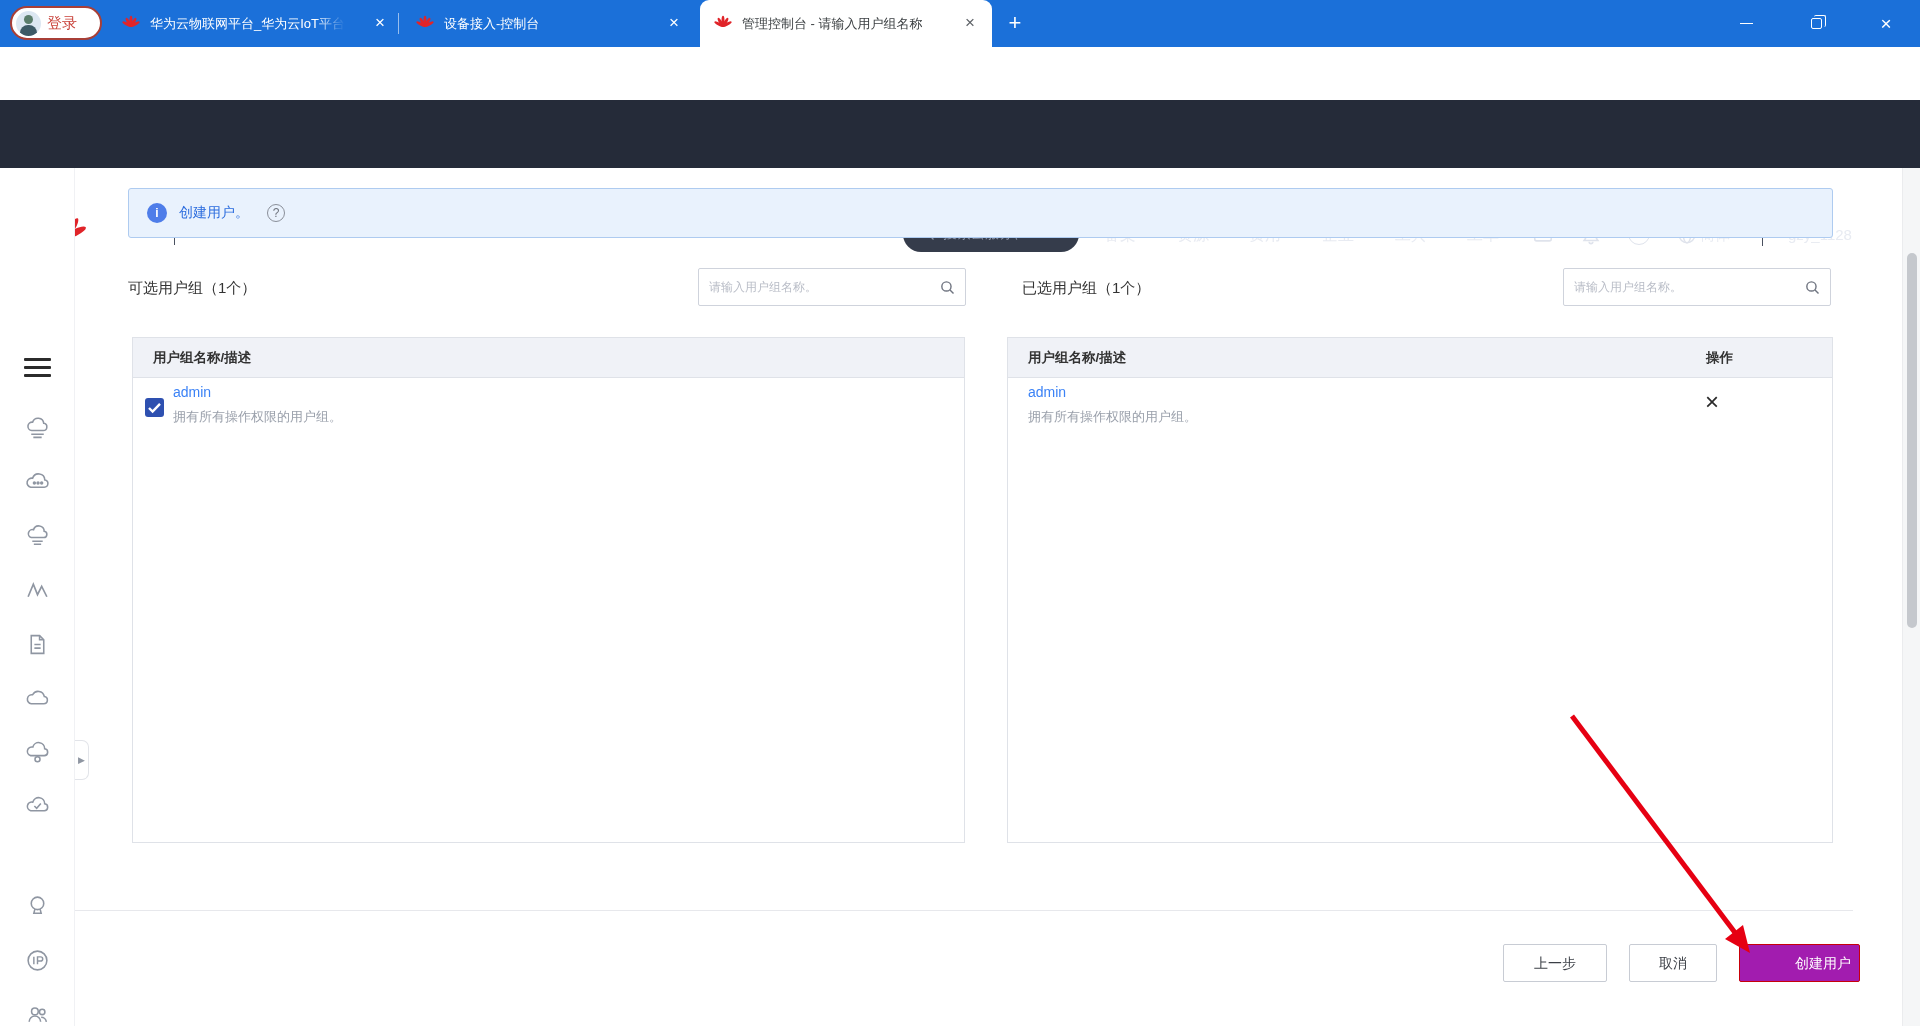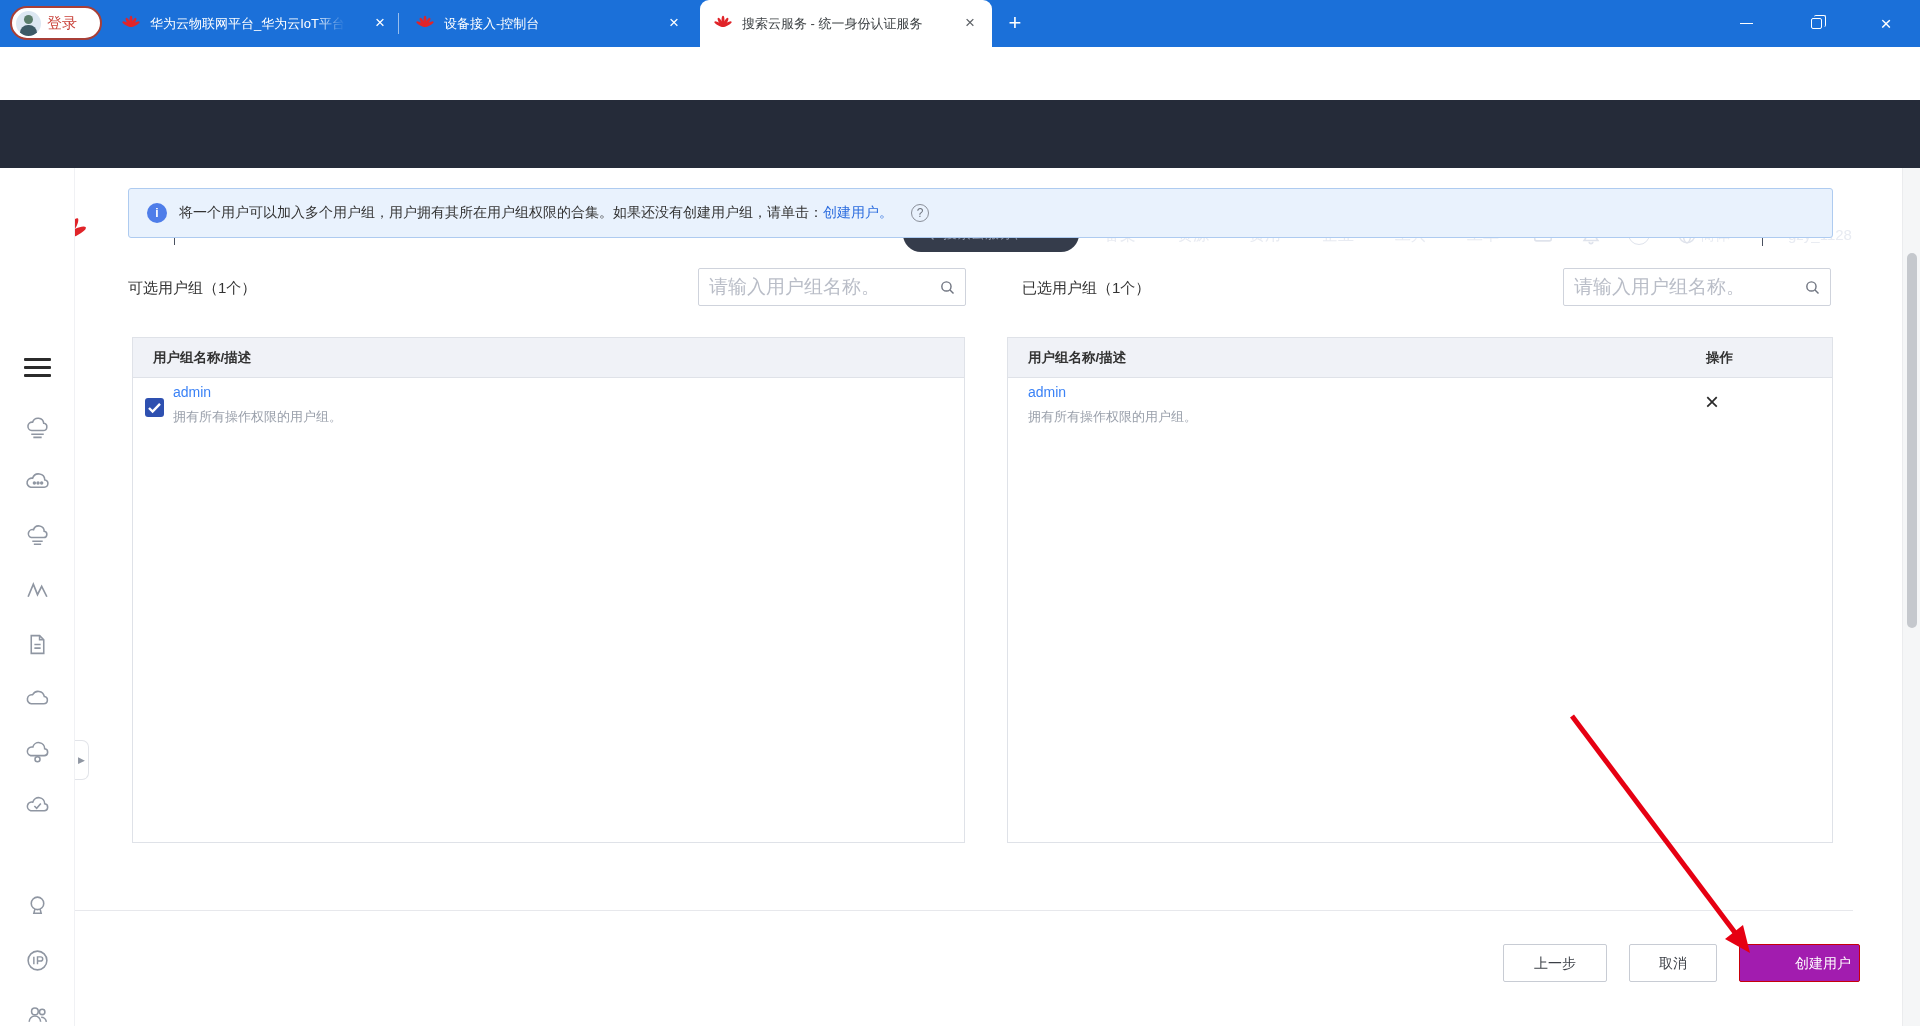--- a/index.html
+++ b/index.html
@@ -78,21 +78,21 @@
   .banner { position:absolute; left:128px; top:188px; width:1705px; height:50px; background:#e9f2fd;
             border:1px solid #aecbf0; border-radius:3px; display:flex; align-items:center; font-size:14px; color:#333; }
   .info-i { width:20px; height:20px; border-radius:50%; background:#4e7de9; color:#fff; font-size:12px; font-weight:bold;
             text-align:center; line-height:20px; margin:0 12px 0 18px; flex:none; font-style:normal; }
   .banner a { color:#2b6cde; text-decoration:none; }
   .q-circle { width:18px; height:18px; border:1.4px solid #8a8f99; border-radius:50%; color:#6f747e;
               font-size:12px; text-align:center; line-height:16px; margin-left:18px; }
   .panel-title { position:absolute; top:279px; font-size:15px; color:#333; }
   .searchbox { position:absolute; top:268px; width:268px; height:38px; border:1px solid #cfd3dc; border-radius:2px; background:#fff; }
   .searchbox input { position:absolute; left:0; top:0; width:100%; height:100%; border:none; outline:none; background:transparent;
-                     padding:0 34px 0 10px; font-size:19px; color:#333; font-family:inherit; }
+                     padding:0 34px 0 10px; font-size:12px; color:#333; font-family:inherit; }
   .searchbox input::placeholder { color:#b9bdc7; }
   .sb-mag { position:absolute; right:9px; top:10px; width:17px; height:17px; color:#6f7480; }
   .grouptable { position:absolute; top:337px; height:506px; background:#fff; border:1px solid #dfe2e8; }
   .gt-head { position:absolute; left:0; top:0; right:0; height:40px; background:#f0f2f7; border-bottom:1px solid #dfe2e8; }
   .gt-head .h { position:absolute; top:0; line-height:40px; font-size:13.5px; font-weight:bold; color:#333; }
   .row-name { position:absolute; top:46px; font-size:14px; color:#3b82f6; }
   .row-desc { position:absolute; top:70px; font-size:13px; color:#9aa0ab; }
   .checkbox { position:absolute; left:12px; top:60px; width:19px; height:19px; border-radius:3px; background:#2e50b0; }
   .row-x { position:absolute; left:697px; top:52px; font-size:24px; font-weight:300; color:#2a2a2a; line-height:1; }
 
@@ -156,21 +156,21 @@
         <svg class="icn" viewBox="0 0 24 24">
             <g fill="#e02429">
           <ellipse cx="12" cy="9" rx="2" ry="7" transform="rotate(-62 12 15)"></ellipse>
           <ellipse cx="12" cy="9" rx="2" ry="7" transform="rotate(-31 12 15)"></ellipse>
           <ellipse cx="12" cy="8" rx="2" ry="7"></ellipse>
           <ellipse cx="12" cy="9" rx="2" ry="7" transform="rotate(31 12 15)"></ellipse>
           <ellipse cx="12" cy="9" rx="2" ry="7" transform="rotate(62 12 15)"></ellipse>
             </g>
           </svg>
       </span>
-      <span class="title">搜索云服务 - 统一身份认证服务</span>
+      <span class="title">管理控制台 - 请输入用户组名称</span>
       <span class="tab-close">×</span>
     </div>
 
     <div class="newtab">+</div>
 
     <div class="winbtn" style="left:1723px;">
         <div class="glyph-min"></div>
       </div>
     <div class="winbtn" style="left:1793px;">
         <div class="glyph-restore"></div>
@@ -408,21 +408,20 @@
           <circle cx="16.5" cy="9.5" r="2.6"></circle>
           <path d="M15.5 14.6a5 5 0 0 1 5 4.4"></path>
         </svg>
       </span>
 
     <div class="side-expander">▶</div>
   </div>
 
   <div class="banner">
     <i class="info-i">i</i>
-    <span>将一个用户可以加入多个用户组，用户拥有其所在用户组权限的合集。如果还没有创建用户组，请单击：</span>
     <a href="#">创建用户。</a>
     <span class="q-circle">?</span>
   </div>
 
   <span class="panel-title" style="left:128px;">可选用户组（1个）</span>
   <div class="searchbox" style="left:698px;">
     <input placeholder="请输入用户组名称。" style="">
     <span class="sb-mag">
       <svg class="icn" viewBox="0 0 24 24" fill="none" stroke="currentColor" stroke-width="2">
           <circle cx="10.5" cy="10.5" r="6.5"></circle>

